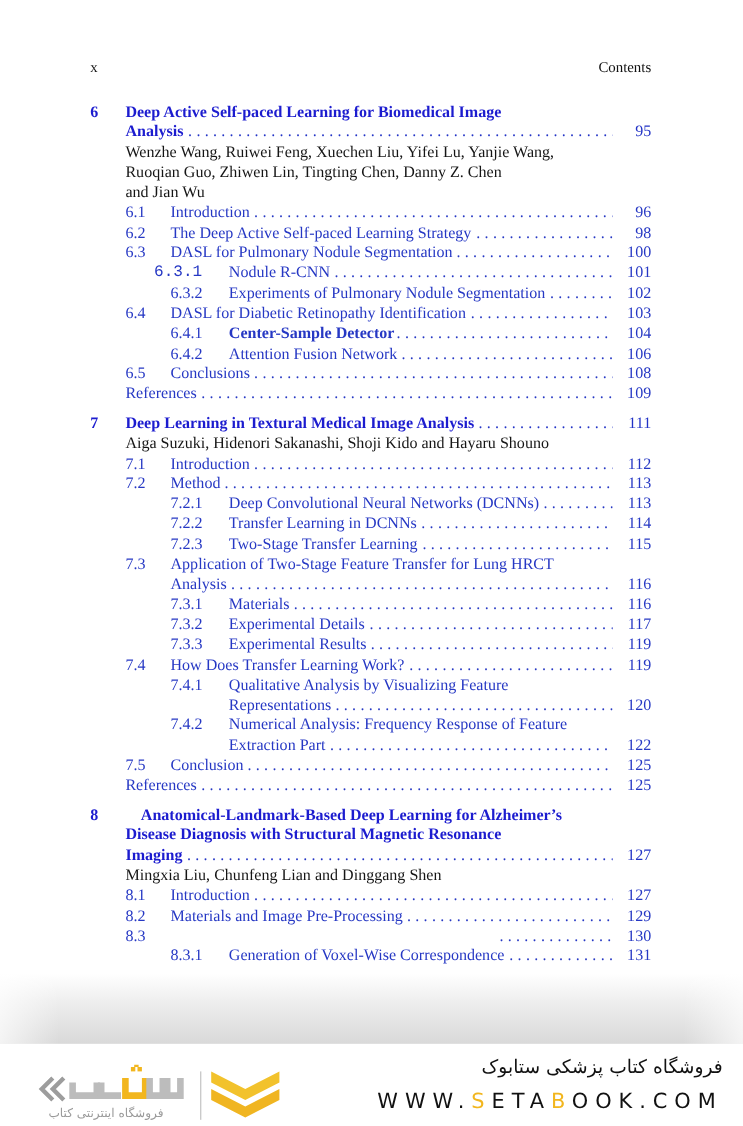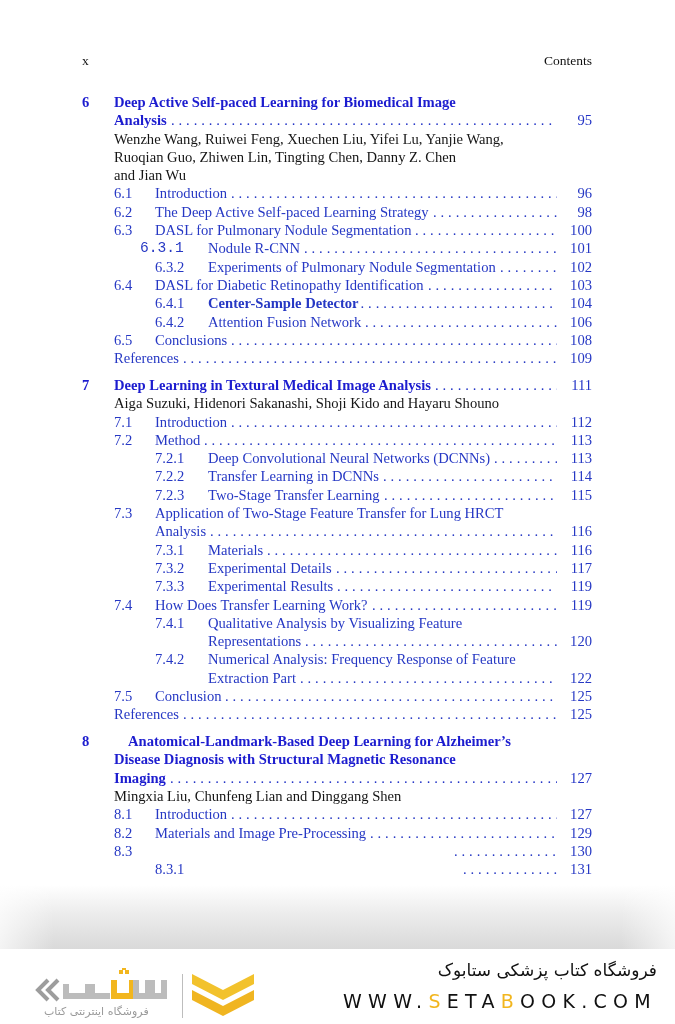--- a/index.html
+++ b/index.html
@@ -257,20 +257,21 @@
         <span class="lead" style="left: 370px; width: 187px;">................................................................................</span>
         <span class="pg">129</span>
       </div>
       <div class="row sec">
         <span class="num" style="left: 114px;">8.3</span>
         <span class="lead" style="left: 454px; width: 103px;">................................................................................</span>
         <span class="pg">130</span>
       </div>
       <div class="row sec">
         <span class="num" style="left: 155px;">8.3.1</span>
+        <span class="ttl" style="left: 208px;">Generation of Voxel-Wise Correspondence</span>
         <span class="lead" style="left: 463px; width: 94px;">................................................................................</span>
         <span class="pg">131</span>
       </div>
     </div>
 </div>
 <div class="shade"></div>
 
 <div class="banner"></div>
 <svg class="logo-chevron" width="66" height="50" viewBox="0 0 66 50">
   <polygon points="2,4 33,20 64,4 64,14 33,30 2,14" fill="#f2c22c"></polygon>

